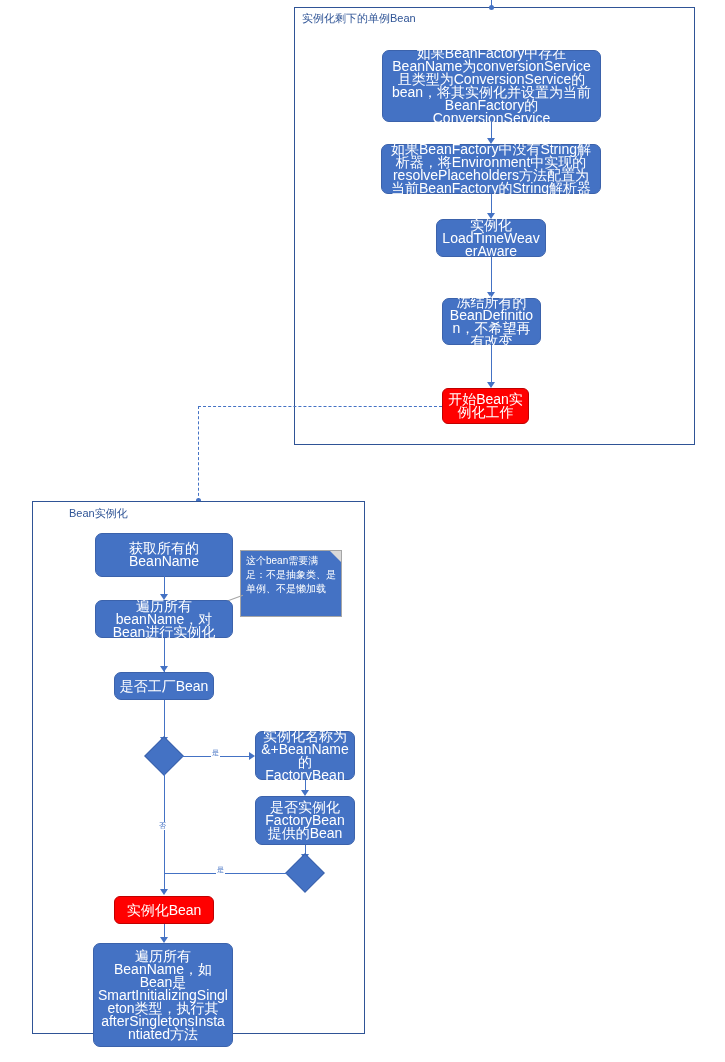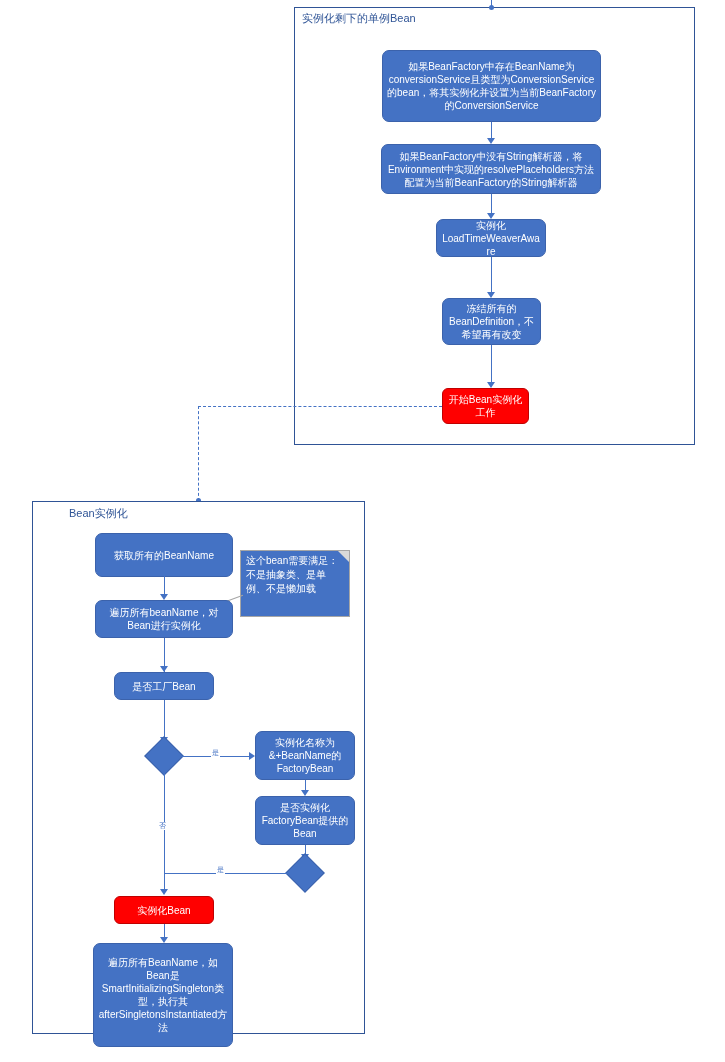--- a/index.html
+++ b/index.html
@@ -27,21 +27,21 @@
   
   .node{
     position:absolute;
     box-sizing:border-box;
     border-radius:7px;
     display:flex;
     align-items:center;
     justify-content:center;
     text-align:center;
     color:#ffffff;
-    font-size:10px;
+    font-size:14px;
     line-height:13px;
     padding:2px 4px;
     letter-spacing:0;
     word-break:break-word;
   }
   .node.blue{
     background:#4472C4;
     border:1px solid #3B62AB;
   }
   .node.red{
@@ -152,21 +152,21 @@
 
   <div class="dash-h" style="left:198px;top:406px;width:244px;"></div>
   <div class="dash-v" style="left:198px;top:406px;height:95px;"></div>
   <div class="dot" style="left:196px;top:498px;"></div>
 
   <div class="group" style="left:32px;top:501px;width:333px;height:533px;"></div>
   <div class="group-title" style="left:40px;top:507px;margin-left:29px;">Bean实例化</div>
 
   <div class="node blue" style="left:95px;top:533px;width:138px;height:44px;">获取所有的BeanName</div>
 
-  <div class="note" style="left:240px;top:550px;width:110px;height:67px;">
+  <div class="note" style="left:240px;top:550px;width:102px;height:67px;">
     <span class="dogear"></span>
     <span>这个bean需要满足：不是抽象类、是单例、不是懒加载</span>
   </div>
 
   <div class="ln" style="left:226px;top:601px;width:18px;height:1px;
               transform:rotate(-20deg);transform-origin:left center;background:#A6A6A6;"></div>
 
   <div class="ln v" style="left:164px;top:561px;height:36px;"></div>
   <div class="arrow-down" style="left:160px;top:594px;"></div>
 

